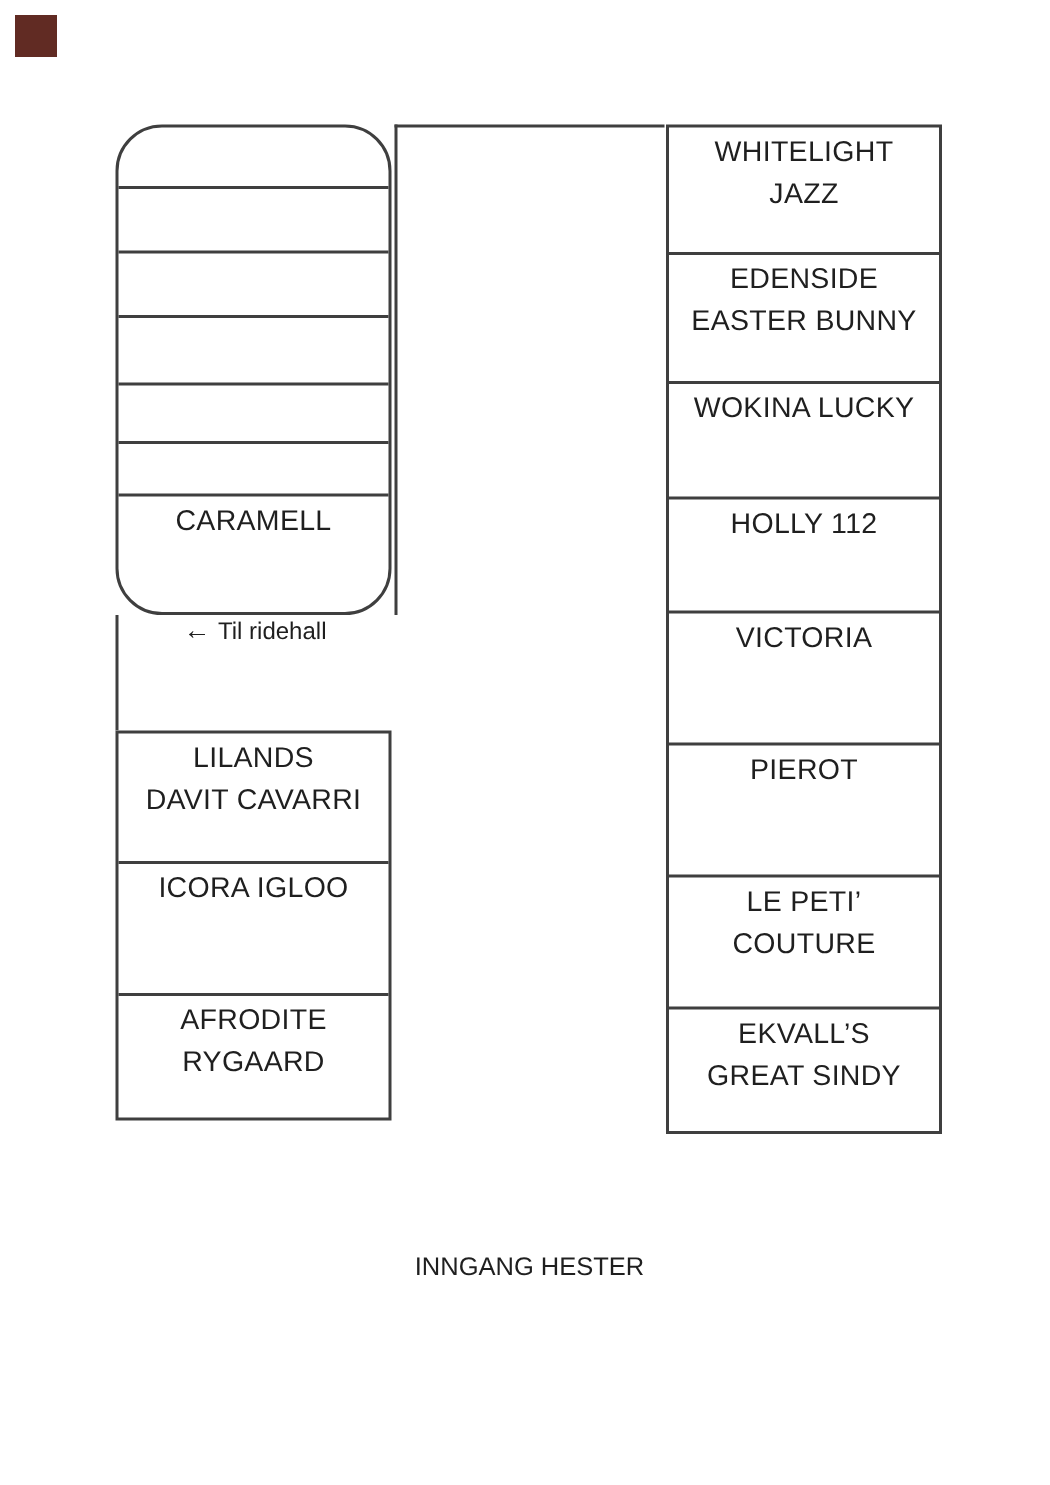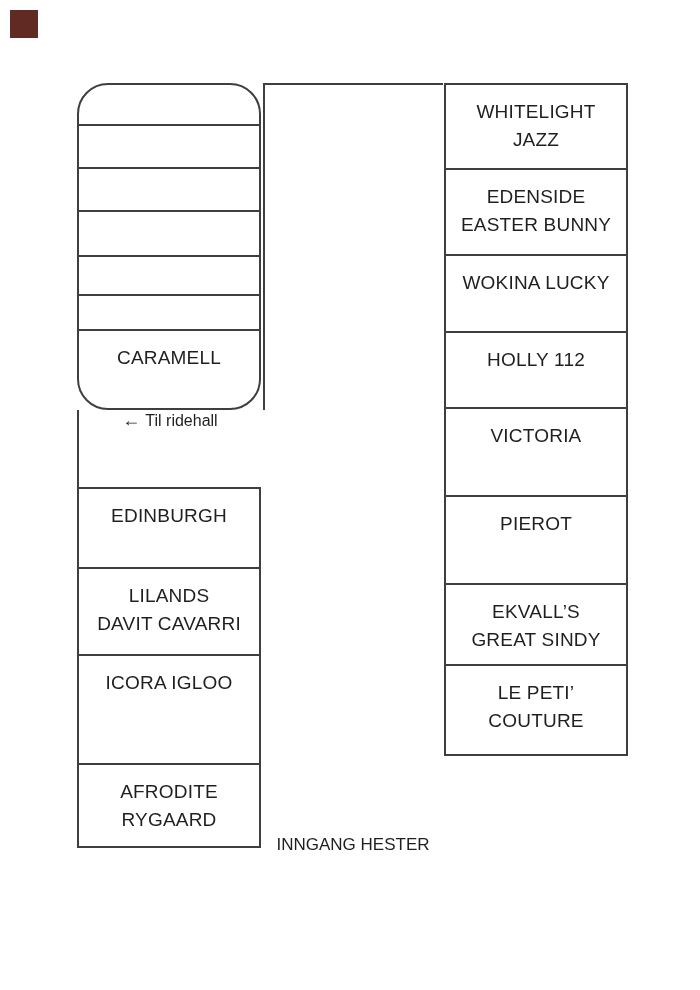--- a/index.html
+++ b/index.html
@@ -27,21 +27,21 @@
     background:#ffffff;
   }
   .row{
     box-sizing:border-box;
     border-bottom:2px solid var(--line);
     text-align:center;
   }
   .row:last-child{border-bottom:none;}
   .stall-label{
     display:block;
-    padding-top:13px;
+    padding-top:3px;
     font-size:19px;
     line-height:28px;
     white-space:pre-line;
     letter-spacing:0.2px;
   }
   .upper-left{left:77px;top:83px;width:184px;border-radius:31px;}
   .lower-left{left:77px;top:487px;width:184px;}
   .right-col{left:444px;top:83px;width:184px;}
   .corridor{
     position:absolute;
@@ -92,28 +92,25 @@
     </div>
   </div>
 
   <div class="corridor"></div>
 
   <div class="passage">
     <span class="passage-label"><span class="arrow">←</span><span>Til ridehall</span></span>
   </div>
 
   <div class="table lower-left">
-    <div class="row" style="height:80px">
-      <span class="stall-label">EDINBURGH</span>
-    </div>
     <div class="row" style="height:87px">
       <span class="stall-label">LILANDS
 DAVIT CAVARRI</span>
     </div>
-    <div class="row" style="height:109px">
+    <div class="row" style="height:88px">
       <span class="stall-label">ICORA IGLOO</span>
     </div>
     <div class="row" style="height:81px">
       <span class="stall-label">AFRODITE
 RYGAARD</span>
     </div>
   </div>
 
   <div class="table right-col">
     <div class="row" style="height:85px">
@@ -129,25 +126,25 @@
     </div>
     <div class="row" style="height:76px">
       <span class="stall-label">HOLLY 112</span>
     </div>
     <div class="row" style="height:88px">
       <span class="stall-label">VICTORIA</span>
     </div>
     <div class="row" style="height:88px">
       <span class="stall-label">PIEROT</span>
     </div>
+    <div class="row" style="height:88px">
+      <span class="stall-label">LE PETI’
+COUTURE</span>
+    </div>
     <div class="row" style="height:81px">
       <span class="stall-label">EKVALL’S
 GREAT SINDY</span>
-    </div>
-    <div class="row" style="height:88px">
-      <span class="stall-label">LE PETI’
-COUTURE</span>
     </div>
   </div>
 
   <div class="entrance">INNGANG HESTER</div>
 
 </div>
 
 </body></html>

